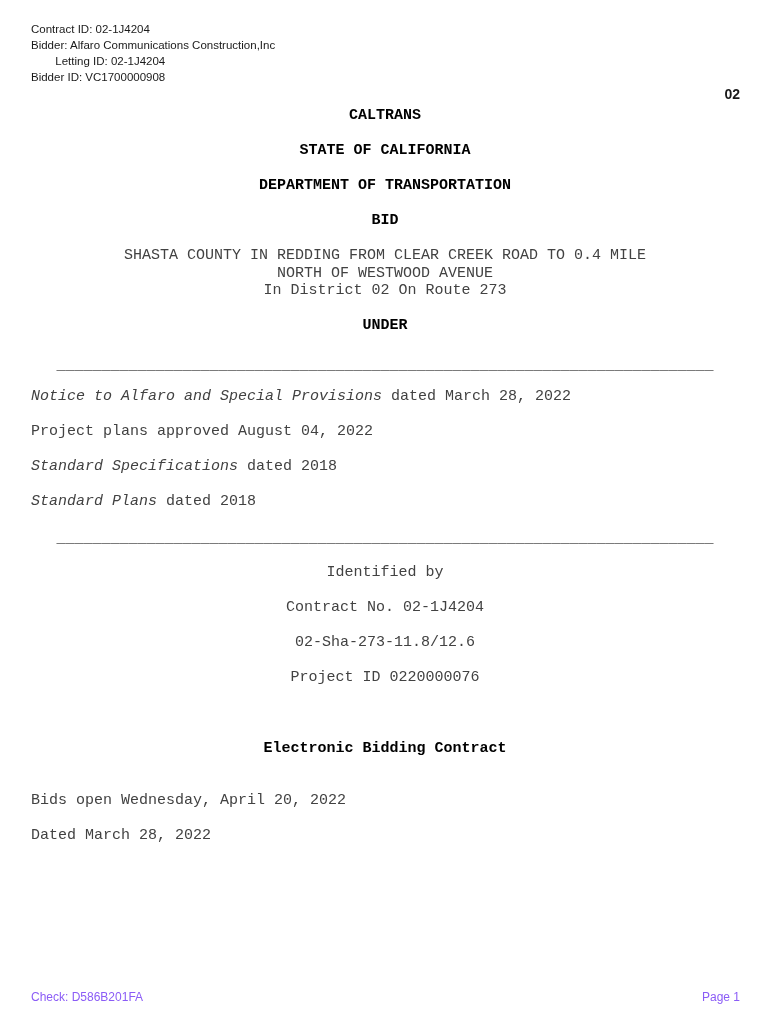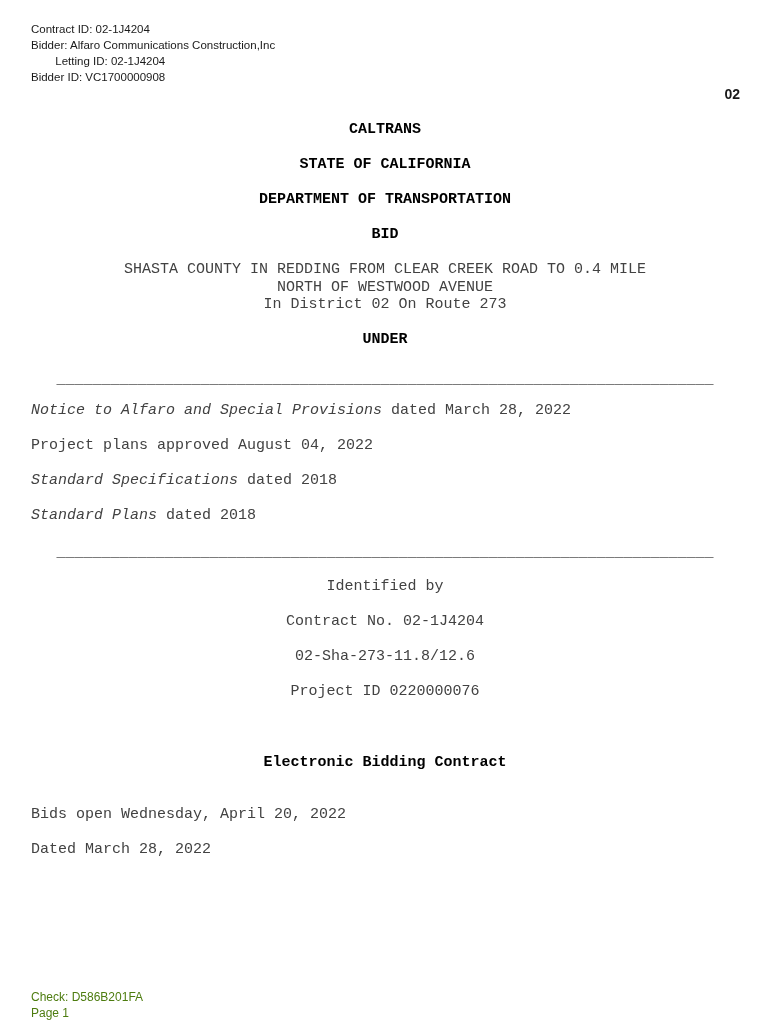--- a/index.html
+++ b/index.html
@@ -36,21 +36,21 @@
     font-weight: bold;
     color: #1a1a1a;
   }
   
   .body-col { padding: 0 31px; font-size: 15px; }
   .line   { line-height: 18px; white-space: pre; }
   .center { text-align: center; }
   .bold   { font-weight: bold; color: #000000; }
   .italic { font-style: italic; }
 
-  .t-caltrans   { margin-top: 18px; }
+  .t-caltrans   { margin-top: 4px; }
   .gap          { margin-top: 17px; }
   .desc-block   { margin-top: 17px; }
   .desc-line    { line-height: 17.5px; white-space: pre; text-align: center; }
   .divider1     { margin-top: 22px; text-align: center; overflow: hidden; }
   .divider2     { margin-top: 19px; text-align: center; overflow: hidden; }
   .t-notice     { margin-top: 13px; }
   .t-identified { margin-top: 16px; }
   .t-electronic { margin-top: 53px; }
   .t-bidsopen   { margin-top: 34px; }
 
@@ -58,22 +58,21 @@
   .footer {
     position: absolute;
     top: 989px;
     left: 31px;
     right: 30px;
     display: flex;
     justify-content: space-between;
     font-family: "Liberation Sans", "DejaVu Sans", sans-serif;
     font-size: 12px;
     line-height: 16px;
-    color: #4d7c0f;
-    flex-direction: column;
+    color: #8b5cf6;
   }
 </style>
 </head>
 <body>
 
 <div class="page">
 
   <div class="header-row">
     <div class="header-left">
       <div>Contract ID: 02-1J4204</div>

